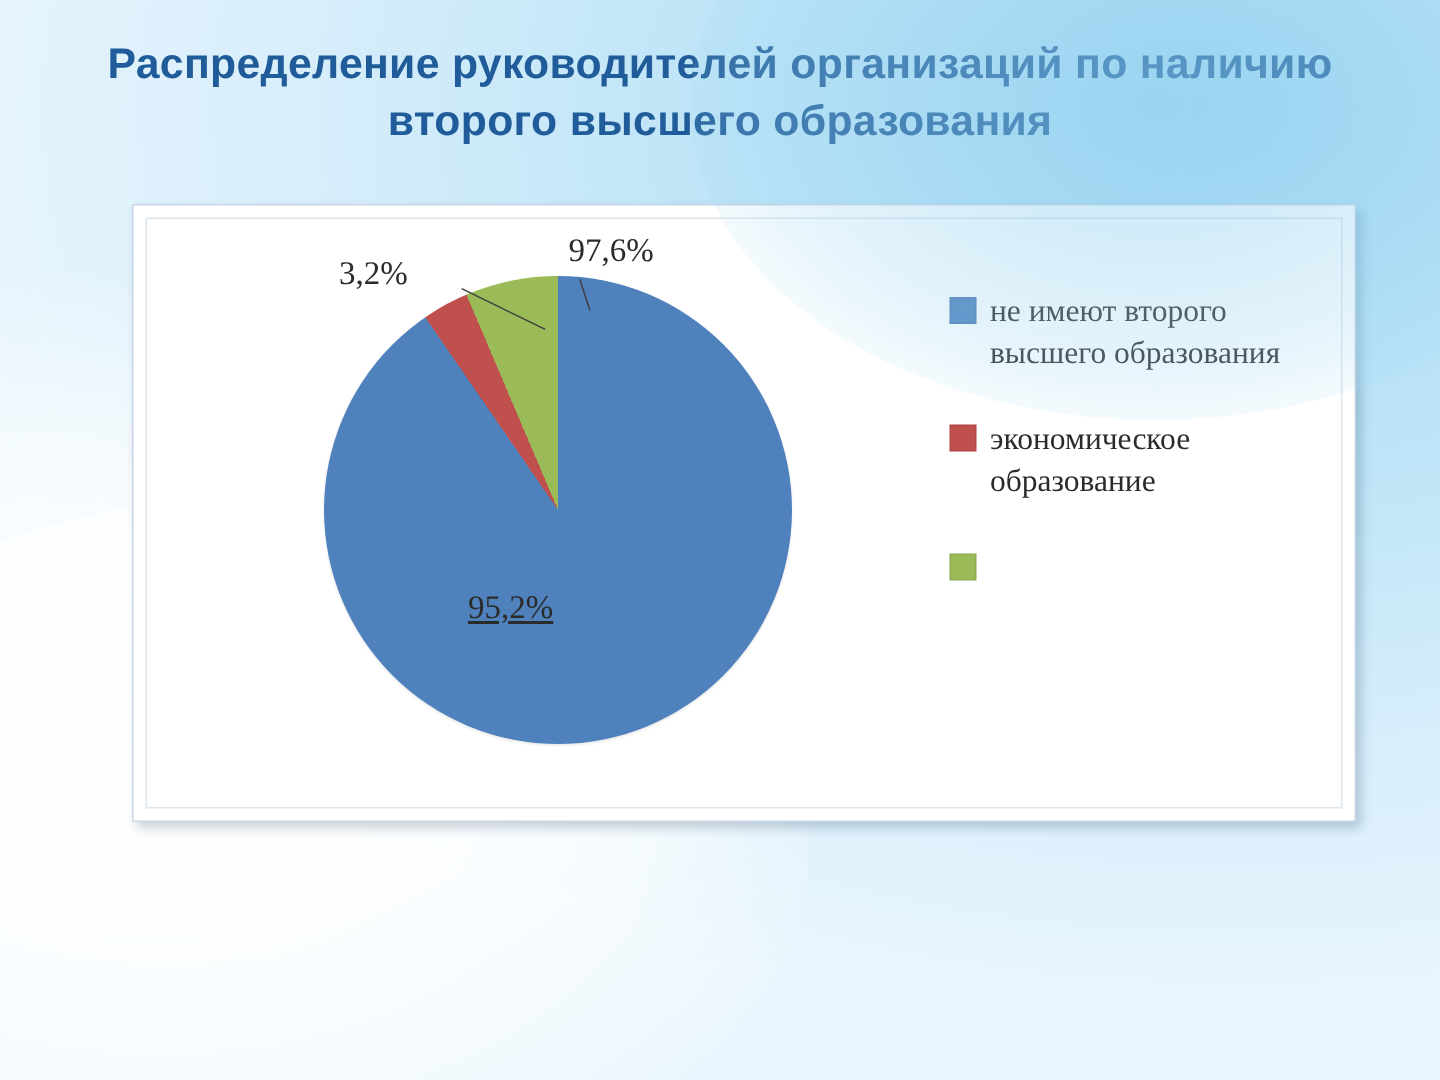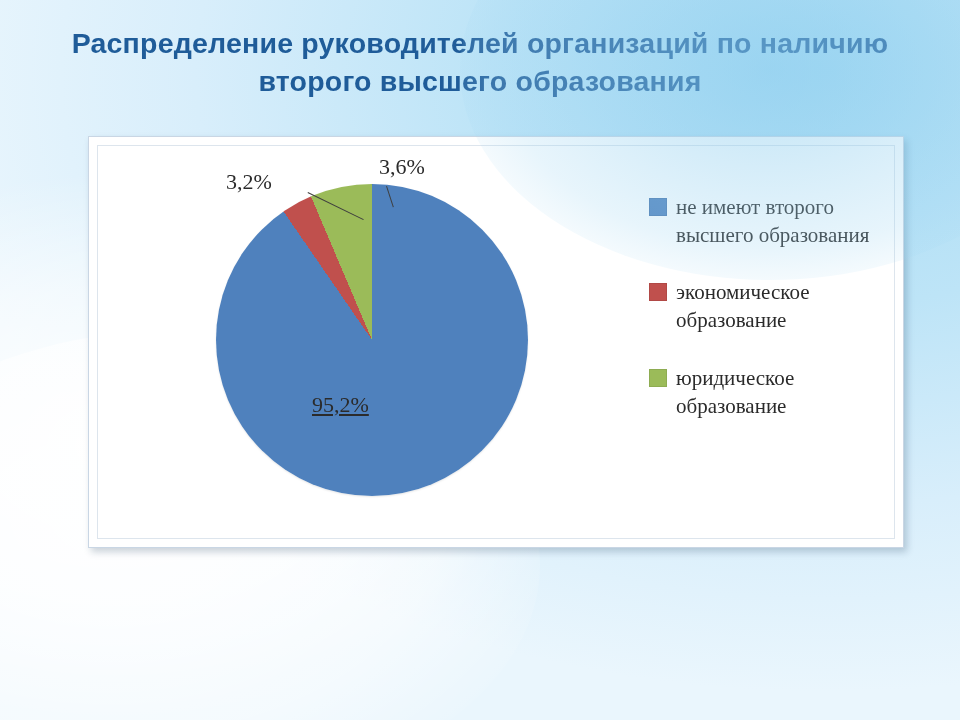--- a/index.html
+++ b/index.html
@@ -107,21 +107,21 @@
 
   .leader {
     position: absolute;
     background: #3f3f3f;
     transform-origin: 0 0;
     height: 1px;
   }
 
   .legend {
     position: absolute;
-    left: 551px;
+    left: 535px;
     top: 48px;
     width: 250px;
   }
   .legend-row {
     display: flex;
     align-items: flex-start;
     margin-bottom: 30px;
   }
   .swatch {
     width: 16px;
@@ -150,32 +150,31 @@
 
       <div class="pie-wrap">
         <div class="pie" id="pie-shape" style="background: conic-gradient(rgb(79, 129, 189) -17.28deg, rgb(79, 129, 189) 325.44deg, rgb(192, 80, 77) 325.44deg, rgb(192, 80, 77) 336.96deg, rgb(155, 187, 89) 336.96deg, rgb(155, 187, 89) 342.72deg);"></div>
       </div>
 
       <div class="leader" style="left:210px; top:46px; width:62px; transform: rotate(26deg);"></div>
       <div class="leader" style="left:289px; top:40px; width:22px; transform: rotate(72deg);"></div>
 
       <div class="slice-label lbl-main">95,2%</div>
       <div class="slice-label lbl-eco">3,2%</div>
-      <div class="slice-label lbl-jur">3,6%</div>
+      <div class="slice-label lbl-jur">97,6%</div>
 
       <div class="legend">
         <div class="legend-row">
           <div class="swatch" style="background: rgb(79, 129, 189);"></div>
           <div class="legend-text">не имеют второго высшего образования</div>
         </div>
         <div class="legend-row">
           <div class="swatch" style="background: rgb(192, 80, 77);"></div>
           <div class="legend-text">экономическое образование</div>
         </div>
         <div class="legend-row">
           <div class="swatch" style="background: rgb(155, 187, 89);"></div>
-          <div class="legend-text">юридическое образование</div>
         </div>
       </div>
 
     </div>
   </div>
 </div>
 
 </body></html>

